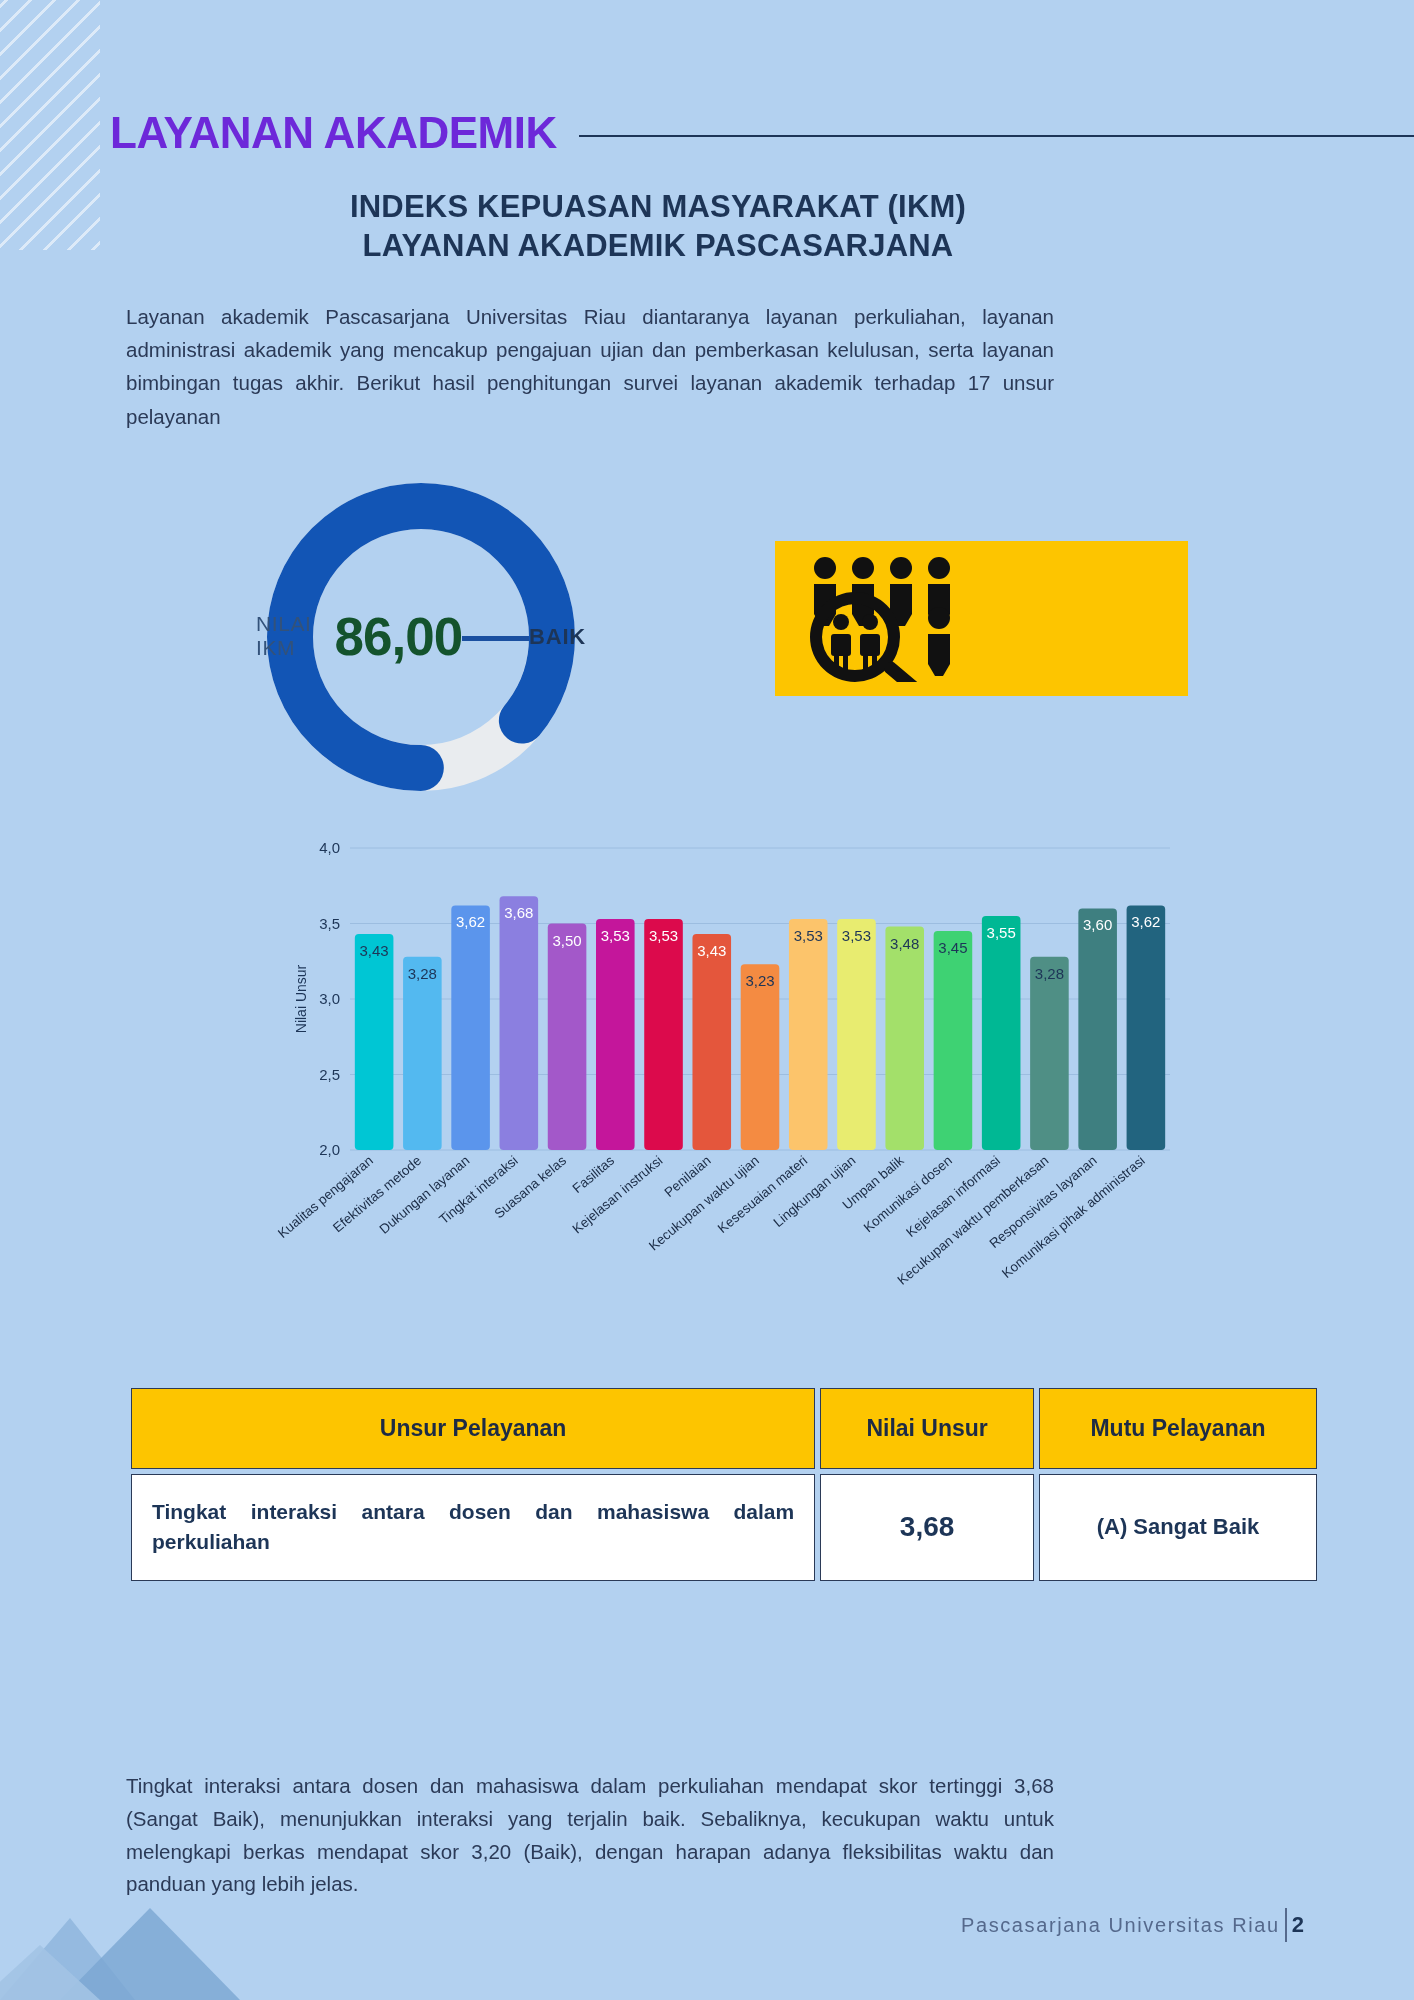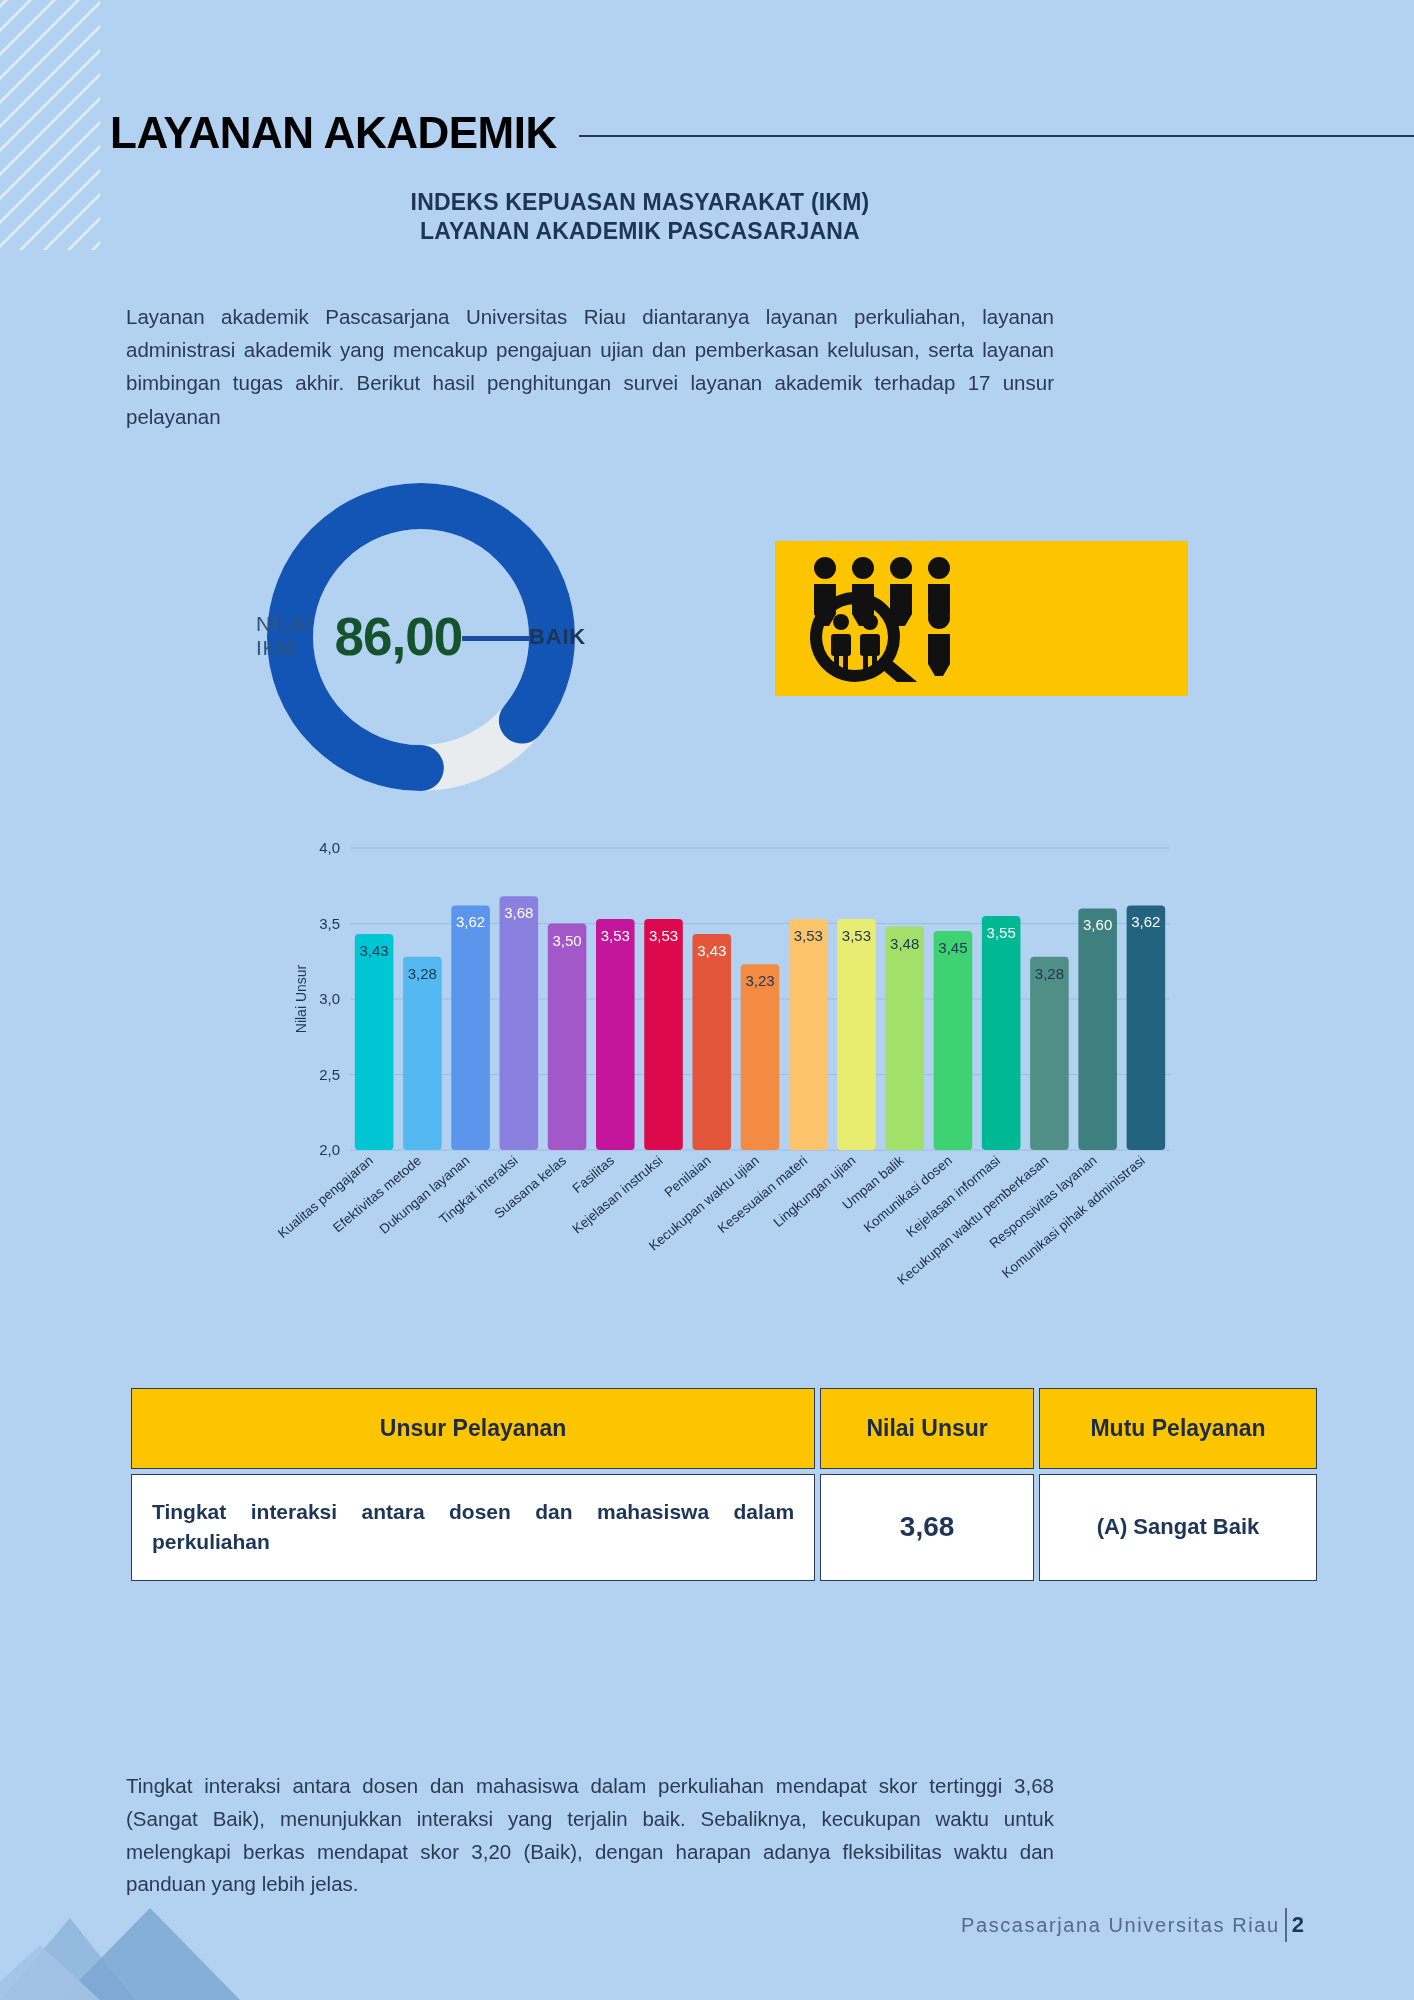--- a/index.html
+++ b/index.html
@@ -41,37 +41,37 @@
     left: 110px; top: 108px;
     right: 0;
     display: flex;
     align-items: center;
     gap: 22px;
   }
   .title-main {
     font-size: 44px;
     font-weight: 800;
     letter-spacing: -0.5px;
-    color: #000000;
+    color: #6d28d9;
     white-space: nowrap;
     font-family: "Liberation Sans", sans-serif;
   }
   .title-rule {
     flex: 1;
     height: 2px;
     background: #1d3557;
     margin-top: 6px;
   }
   .subtitle {
     position: absolute;
-    left: 110px; top: 188px;
+    left: 128px; top: 188px;
     width: 1060px;
     text-align: center;
     color: #1d3557;
-    font-size: 23px;
+    font-size: 31px;
     font-weight: 800;
     line-height: 1.25;
     letter-spacing: 0.2px;
   }
   .intro {
     position: absolute;
     left: 126px; top: 300px;
     width: 928px;
     color: #2b3a57;
     font-size: 20.5px;

